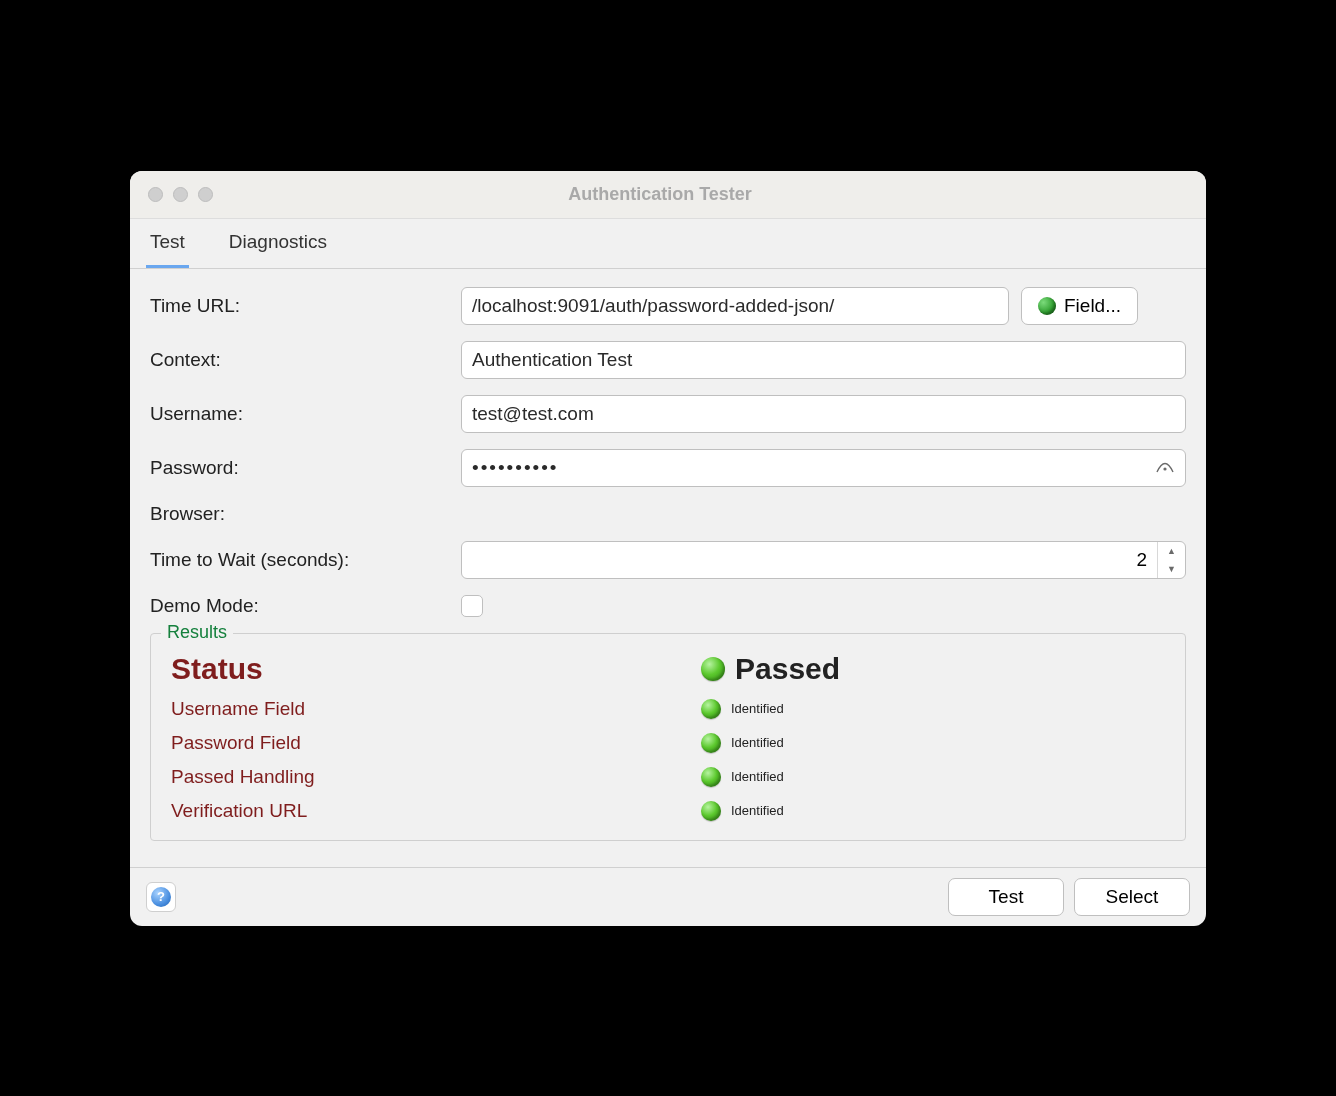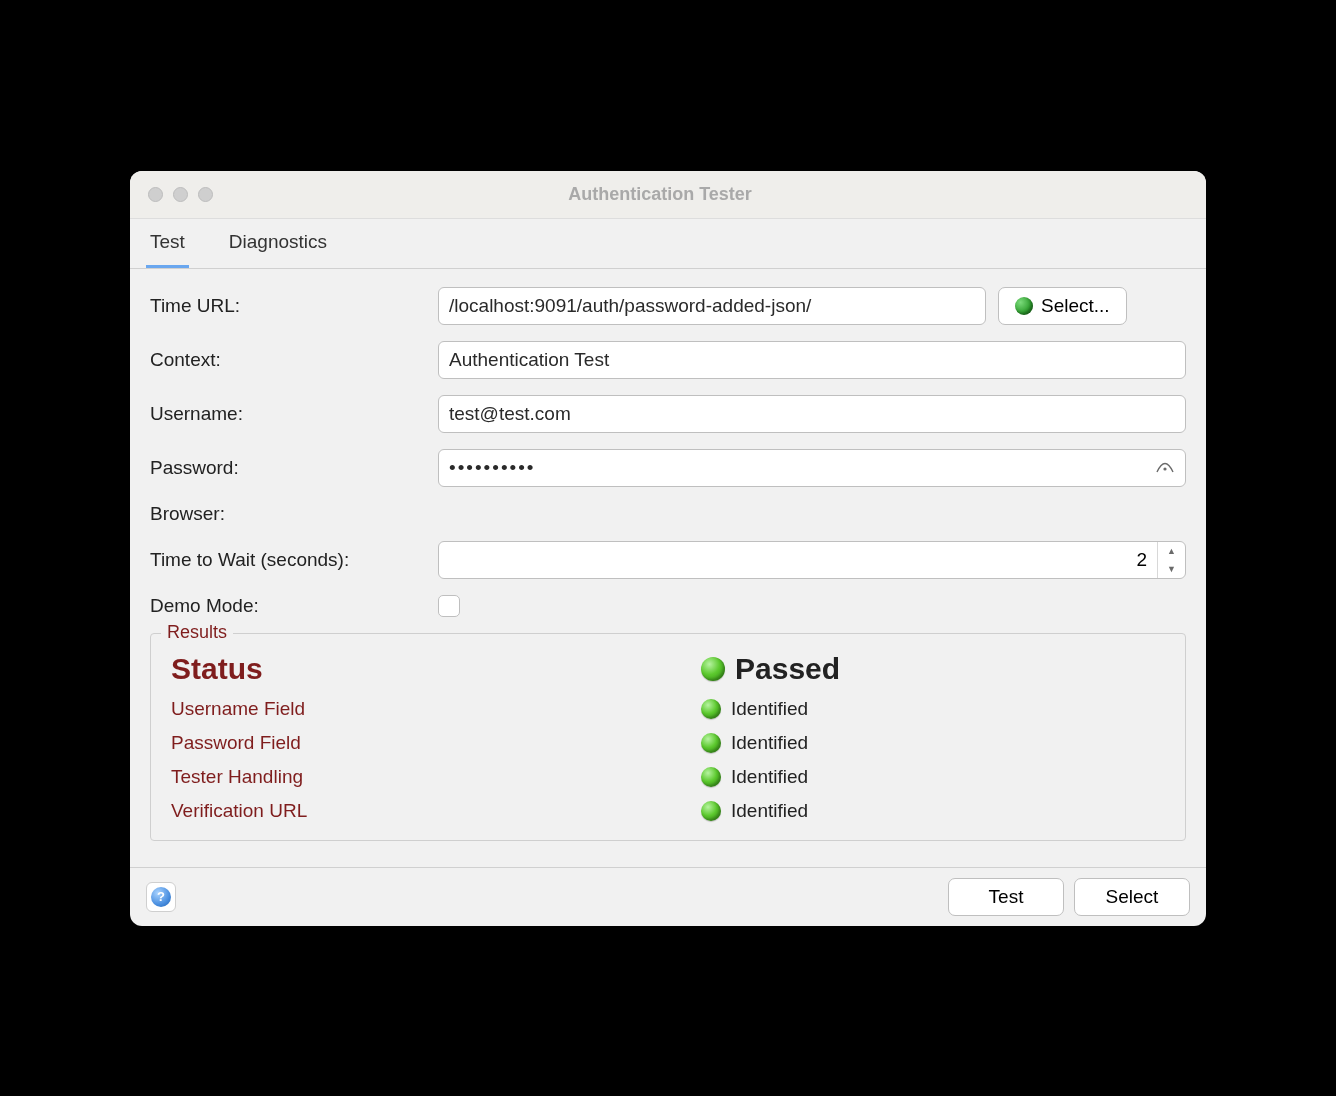--- a/index.html
+++ b/index.html
@@ -94,20 +94,21 @@
       width: 288px;
       font-size: 19px;
       color: #222;
       flex-shrink: 0;
     }
 
     .form-control-wrap {
       flex: 1;
       display: flex;
       gap: 12px;
+      margin-left: 23px;
     }
 
     .text-input {
       flex: 1;
       height: 38px;
       border: 1px solid #bfbfbf;
       border-radius: 6px;
       background: #fff;
       padding: 0 10px;
       font-size: 19px;
@@ -245,21 +246,21 @@
       position: relative;
     }
 
     .results-legend {
       position: absolute;
       top: -12px;
       left: 10px;
       background: #f1f1f1;
       padding: 0 6px;
       font-size: 18px;
-      color: #7f1d1d;
+      color: #15803d;
     }
 
     .result-row {
       display: flex;
       align-items: center;
       margin-top: 12px;
     }
 
     .result-row.status {
       margin-top: 4px;
@@ -273,21 +274,21 @@
 
     .result-row.status .result-label {
       font-size: 30px;
       font-weight: 700;
     }
 
     .result-value {
       display: flex;
       align-items: center;
       gap: 10px;
-      font-size: 19px;
+      font-size: 13px;
       color: #222;
     }
 
     .result-row.status .result-value {
       font-size: 30px;
       font-weight: 700;
     }
 
     .status-dot {
       width: 20px;
@@ -372,21 +373,21 @@
   </div>
 
   <div class="form-area">
 
     <div class="form-row">
       <div class="form-label">Time URL:</div>
       <div class="form-control-wrap">
         <input type="text" class="text-input url" value="/localhost:9091/auth/password-added-json/" style="">
         <button class="select-btn">
           <span class="globe"></span>
-          <span>Select...</span>
+          <span>Field...</span>
         </button>
       </div>
     </div>
 
     <div class="form-row">
       <div class="form-label">Context:</div>
       <div class="form-control-wrap">
         <input type="text" class="text-input" value="Authentication Test" style="">
       </div>
     </div>
@@ -458,21 +459,21 @@
 
       <div class="result-row">
         <div class="result-label">Password Field</div>
         <div class="result-value">
           <span class="status-dot"></span>
           <span>Identified</span>
         </div>
       </div>
 
       <div class="result-row">
-        <div class="result-label">Tester Handling</div>
+        <div class="result-label">Passed Handling</div>
         <div class="result-value">
           <span class="status-dot"></span>
           <span>Identified</span>
         </div>
       </div>
 
       <div class="result-row">
         <div class="result-label">Verification URL</div>
         <div class="result-value">
           <span class="status-dot"></span>

